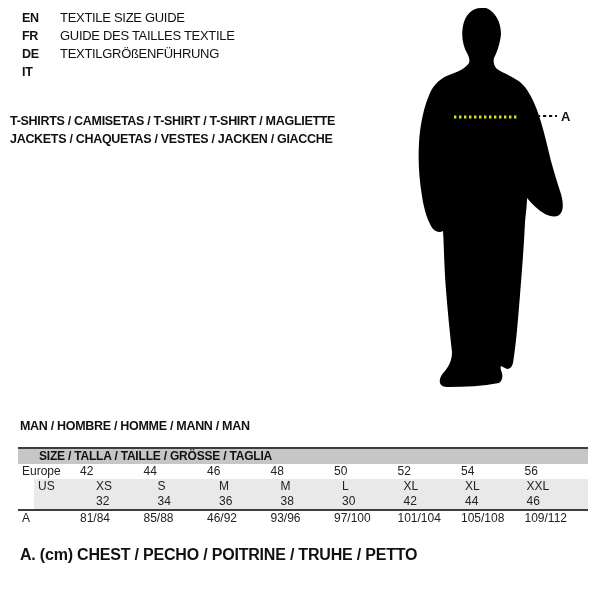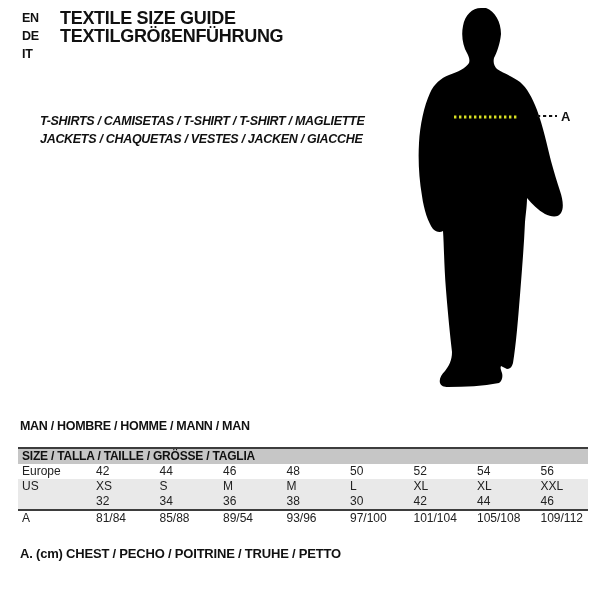--- a/index.html
+++ b/index.html
@@ -4,53 +4,57 @@
 <style>
   html,body{margin:0;padding:0;background:#fff;}
   .page{
     position:relative;width:600px;height:600px;background:#fff;overflow:hidden;
     font-family:"Liberation Sans",sans-serif;color:#111;
   }
   
   .lang-list{position:absolute;left:22px;top:9px;}
   .lang-row{display:flex;height:18px;line-height:18px;}
   .lang-code{width:38px;font-weight:bold;font-size:12.5px;letter-spacing:-0.3px;}
-  .lang-label{font-weight:bold;font-size:18px;letter-spacing:-0.3px;white-space:nowrap;}
+  .lang-label{font-weight:normal;font-size:13px;letter-spacing:-0.3px;white-space:nowrap;}
   
-  .categories{position:absolute;left:40px;top:112px;font-style:italic;}
+  .categories{position:absolute;left:10px;top:112px;}
   .cat-line{height:18px;line-height:18px;font-weight:bold;font-size:12.5px;letter-spacing:-0.3px;white-space:nowrap;}
   
   .figure-svg{position:absolute;left:405px;top:0;width:175px;height:400px;}
   
   .section-heading{position:absolute;left:20px;top:419px;font-weight:bold;font-size:12.5px;letter-spacing:-0.3px;}
   
   .size-table{position:absolute;left:18px;top:447px;width:570px;}
   .st-header{
     background:var(--table-header-bg,#c6c6c6);
     border-top:2px solid var(--divider,#3d3d3d);
-    height:15px;line-height:15px;padding-left:4px;
+    height:15px;line-height:15px;padding-left:21px;
     font-weight:bold;font-size:12px;letter-spacing:-0.2px;
   }
-  .st-row{display:flex;height:15px;line-height:15px;font-size:12px;color:#222;gap:16px;}
-  .st-row.shaded{background:var(--table-shaded-bg,#e9e9e9);}
+  .st-row{display:flex;height:15px;line-height:15px;font-size:12px;color:#222;}
+  .st-row.shaded{background:var(--table-shaded-bg,#e9e9e9);margin-left:16px;}
   .st-row.divider-top{border-top:2px solid var(--divider,#3d3d3d);}
   .st-label{width:58px;padding-left:4px;text-align:left;}
   .st-cell{flex:1;}
   
-  .footnote{position:absolute;left:20px;top:546px;font-weight:bold;font-size:13px;letter-spacing:-0.2px;}
+  .footnote{position:absolute;left:20px;top:546px;font-weight:bold;font-size:16px;letter-spacing:-0.2px;}
 </style>
 </head>
 <body>
 
 <div class="page">
 
   <div class="lang-list" id="lang-list">
       <div class="lang-row">
         <span class="lang-code">EN</span>
         <span class="lang-label">TEXTILE SIZE GUIDE</span>
+      </div>
+      <div class="lang-row">
+        <span class="lang-code">FR</span>
+        <span class="lang-label">GUIDE DES TAILLES TEXTILE</span>
       </div>
       <div class="lang-row">
         <span class="lang-code">DE</span>
         <span class="lang-label">TEXTILGRÖßENFÜHRUNG</span>
       </div>
       <div class="lang-row">
         <span class="lang-code">IT</span>
       </div>
     </div>
 
@@ -134,21 +138,21 @@
         <div class="st-cell">38</div>
         <div class="st-cell">30</div>
         <div class="st-cell">42</div>
         <div class="st-cell">44</div>
         <div class="st-cell">46</div>
       </div>
       <div class="st-row divider-top">
         <div class="st-label">A</div>
         <div class="st-cell">81/84</div>
         <div class="st-cell">85/88</div>
-        <div class="st-cell">89/54</div>
+        <div class="st-cell">46/92</div>
         <div class="st-cell">93/96</div>
         <div class="st-cell">97/100</div>
         <div class="st-cell">101/104</div>
         <div class="st-cell">105/108</div>
         <div class="st-cell">109/112</div>
       </div>
     </div>
 
   <div class="footnote">A. (cm) CHEST / PECHO / POITRINE / TRUHE / PETTO</div>
 

